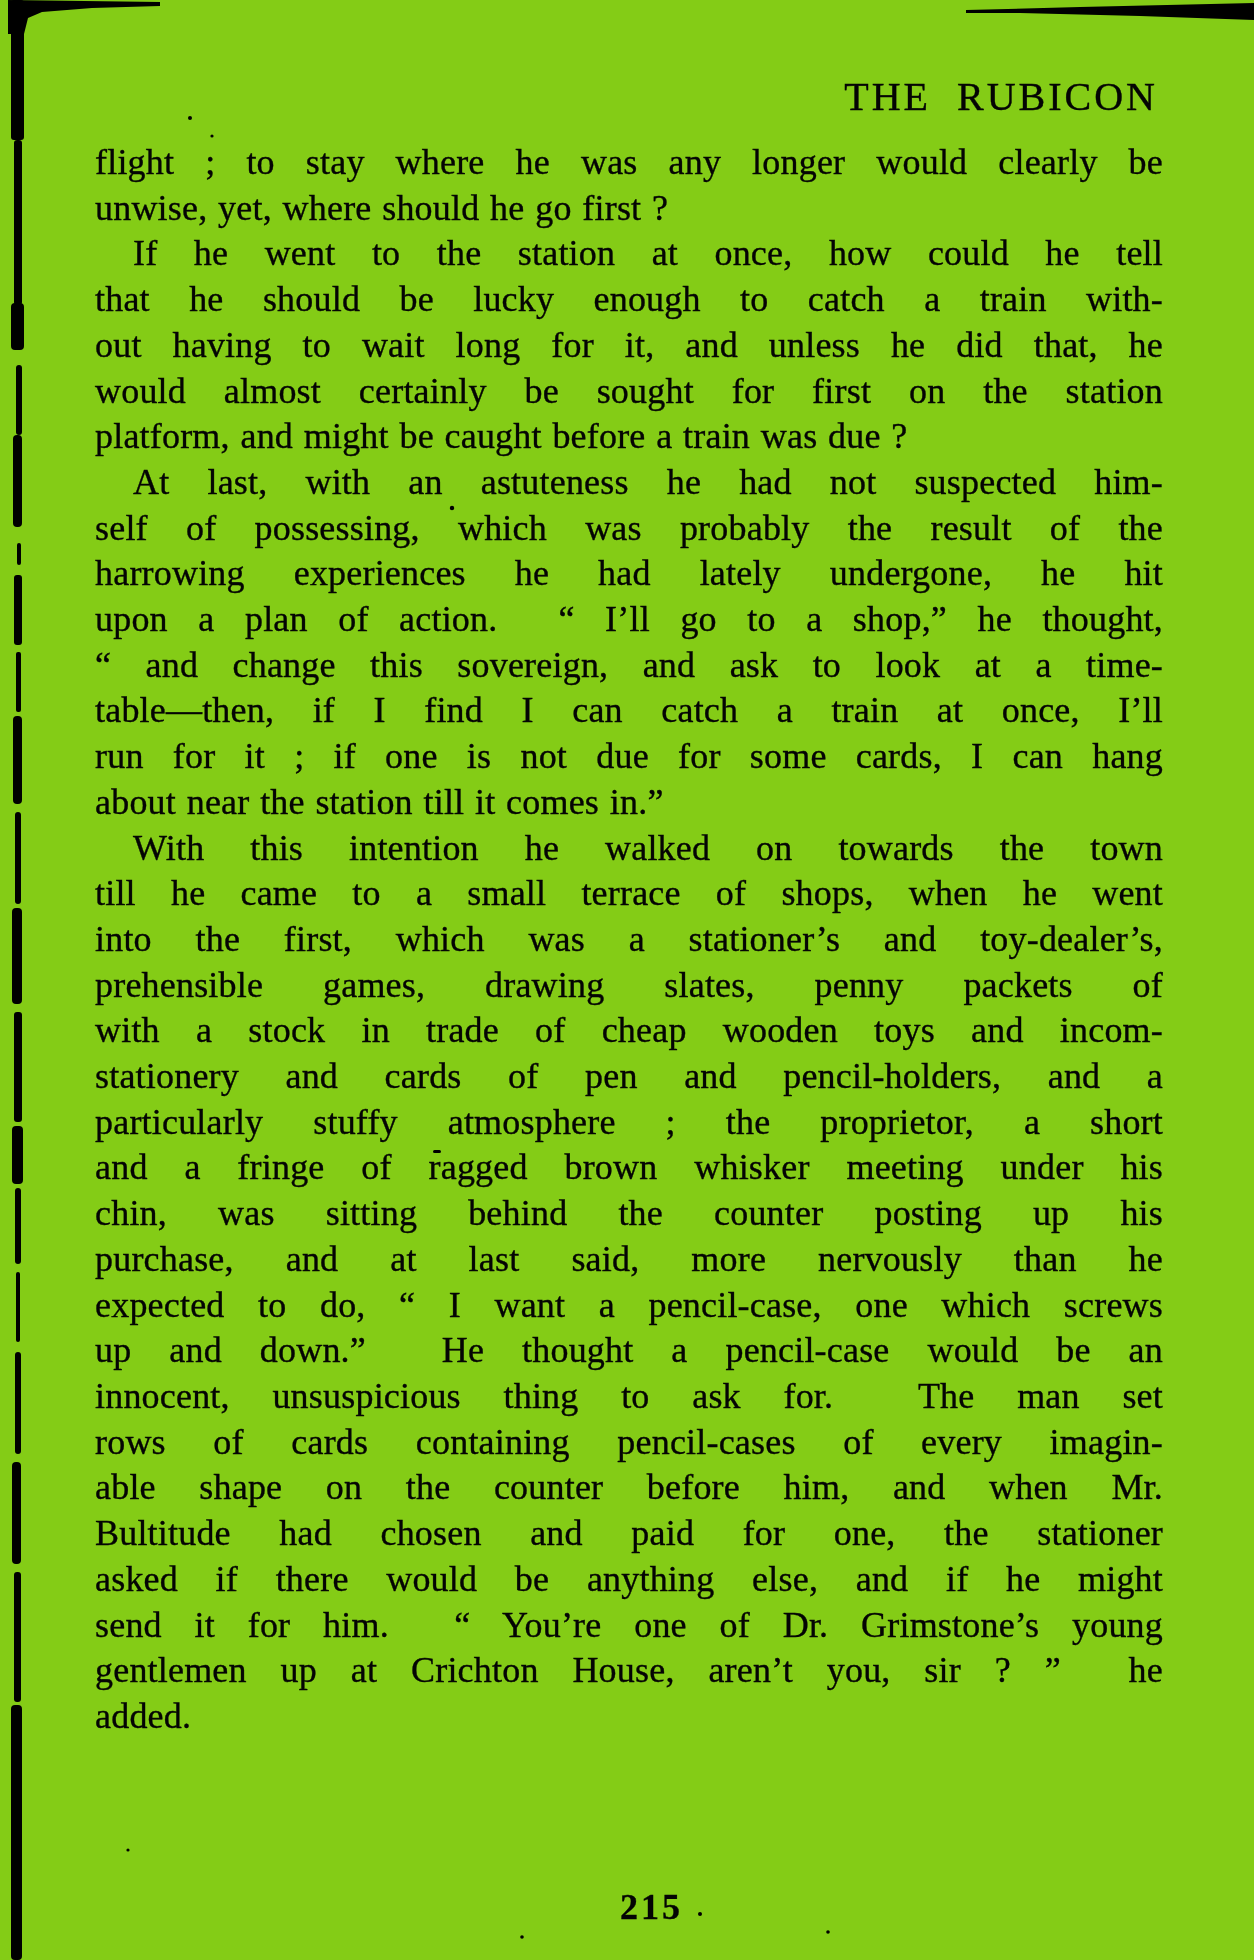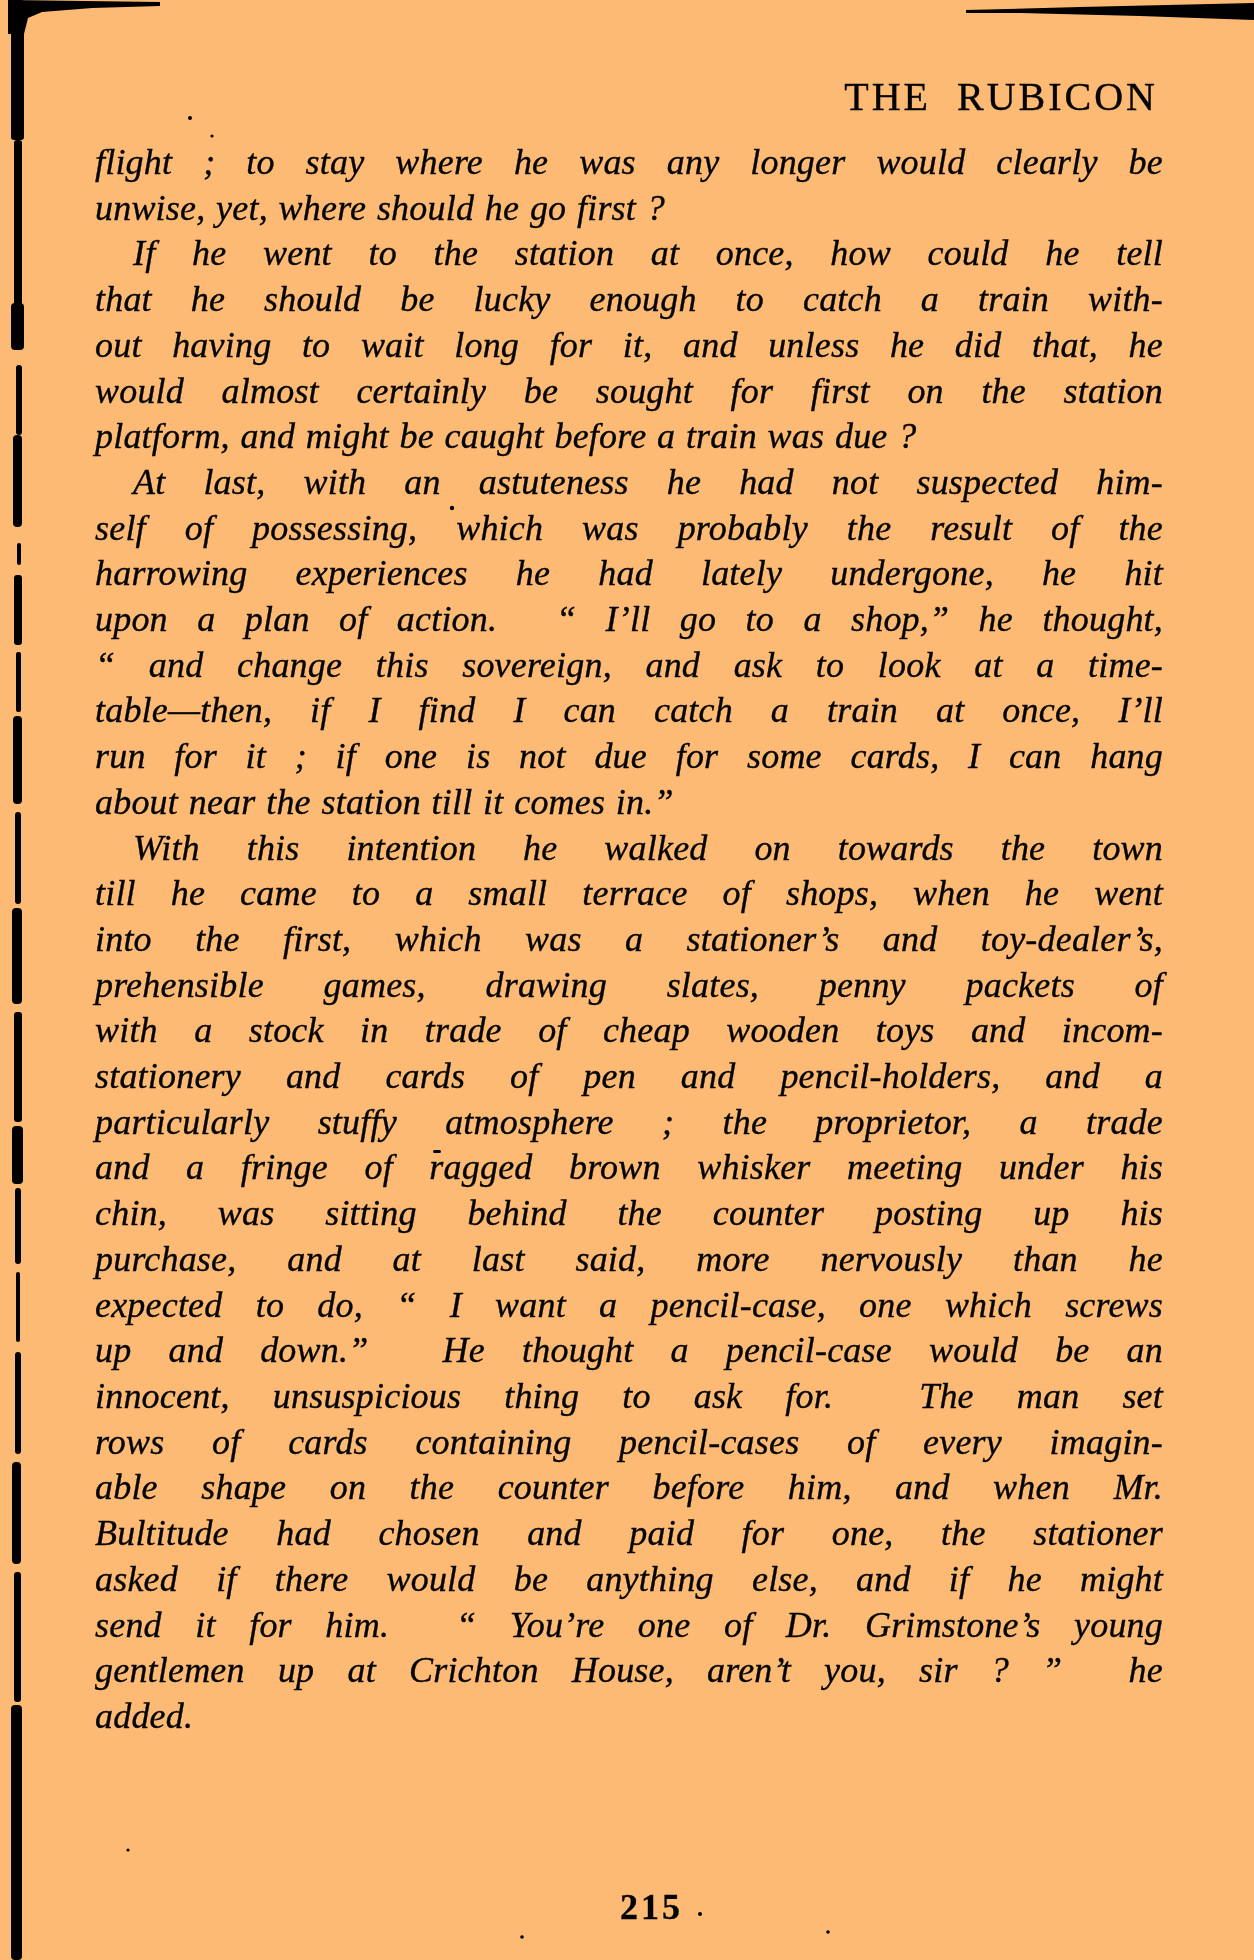--- a/index.html
+++ b/index.html
@@ -7,21 +7,21 @@
     padding: 0;
     background: #ffffff;
     width: 1254px;
     height: 1960px;
     overflow: hidden;
   }
   .sheet {
     position: relative;
     width: 1254px;
     height: 1960px;
-    background: #fdba74;
+    background: #84cc16;
     color: #040404;
     font-family: "Liberation Serif", "DejaVu Serif", serif;
   }
   .running-header {
     position: absolute;
     top: 77px;
     right: 96px;
     font-size: 40px;
     line-height: 40px;
     letter-spacing: 3px;
@@ -31,21 +31,20 @@
   }
   .body-text {
     position: absolute;
     top: 140px;
     left: 95px;
     width: 1068px;
     font-size: 36px;
     line-height: 45.7px;
     letter-spacing: 0.2px;
     word-spacing: 1.5px;
-    font-style: italic;
     -webkit-text-stroke: 0.35px #040404;
   }
   .line {
     text-align: justify;
     text-align-last: justify;
   }
   .line.end {
     text-align-last: left;
   }
   .line.indent {
@@ -128,21 +127,21 @@
       <div class="line">“ and change this sovereign, and ask to look at a time-</div>
       <div class="line">table—then, if I find I can catch a train at once, I’ll</div>
       <div class="line">run for it ; if one is not due for some cards, I can hang</div>
       <div class="line end">about near the station till it comes in.”</div>
       <div class="line indent">With this intention he walked on towards the town</div>
       <div class="line">till he came to a small terrace of shops, when he went</div>
       <div class="line">into the first, which was a stationer’s and toy-dealer’s,</div>
       <div class="line">prehensible games, drawing slates, penny packets of</div>
       <div class="line">with a stock in trade of cheap wooden toys and incom-</div>
       <div class="line">stationery and cards of pen and pencil-holders, and a</div>
-      <div class="line">particularly stuffy atmosphere ; the proprietor, a trade</div>
+      <div class="line">particularly stuffy atmosphere ; the proprietor, a short</div>
       <div class="line">and a fringe of ragged brown whisker meeting under his</div>
       <div class="line">chin, was sitting behind the counter posting up his</div>
       <div class="line">purchase, and at last said, more nervously than he</div>
       <div class="line">expected to do, “ I want a pencil-case, one which screws</div>
       <div class="line">up and down.”&nbsp; He thought a pencil-case would be an</div>
       <div class="line">innocent, unsuspicious thing to ask for.&nbsp; The man set</div>
       <div class="line">rows of cards containing pencil-cases of every imagin-</div>
       <div class="line">able shape on the counter before him, and when Mr.</div>
       <div class="line">Bultitude had chosen and paid for one, the stationer</div>
       <div class="line">asked if there would be anything else, and if he might</div>

